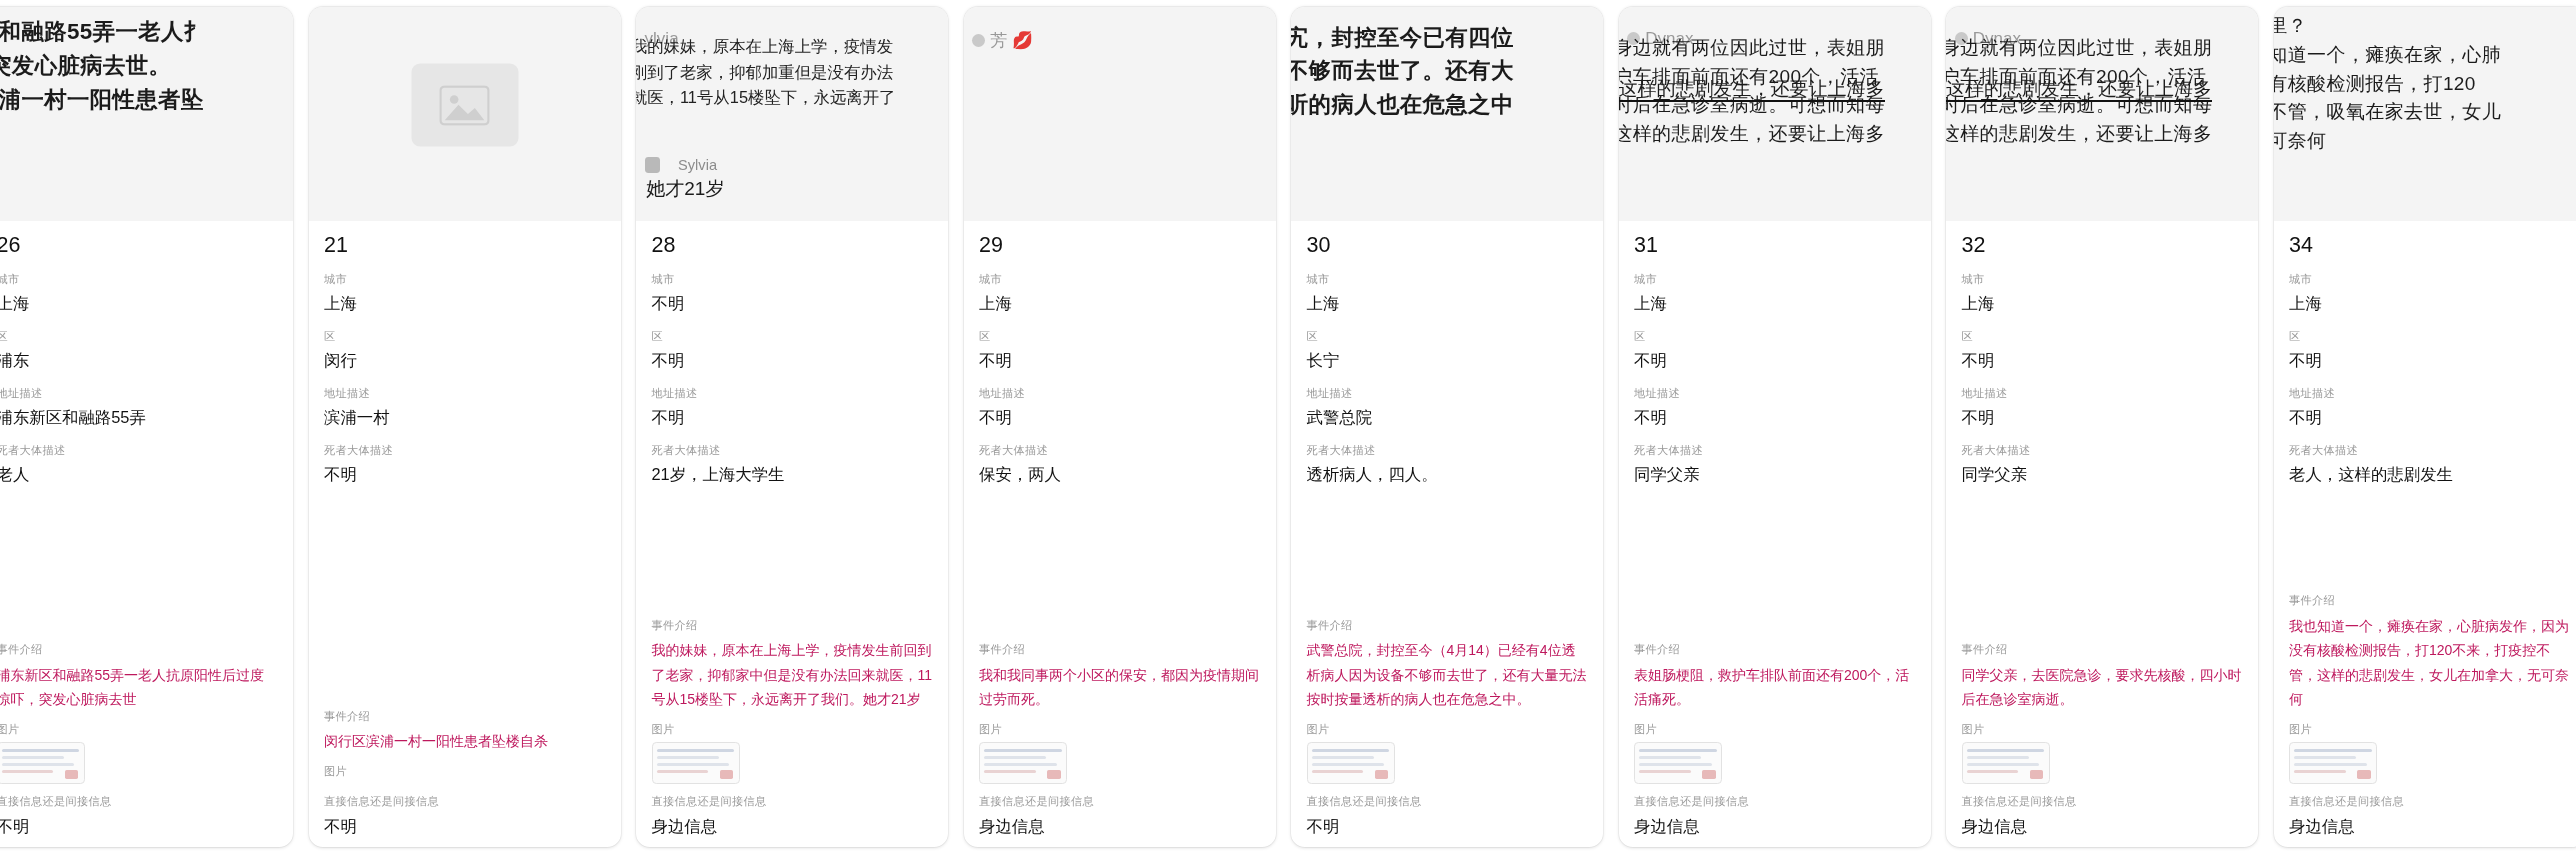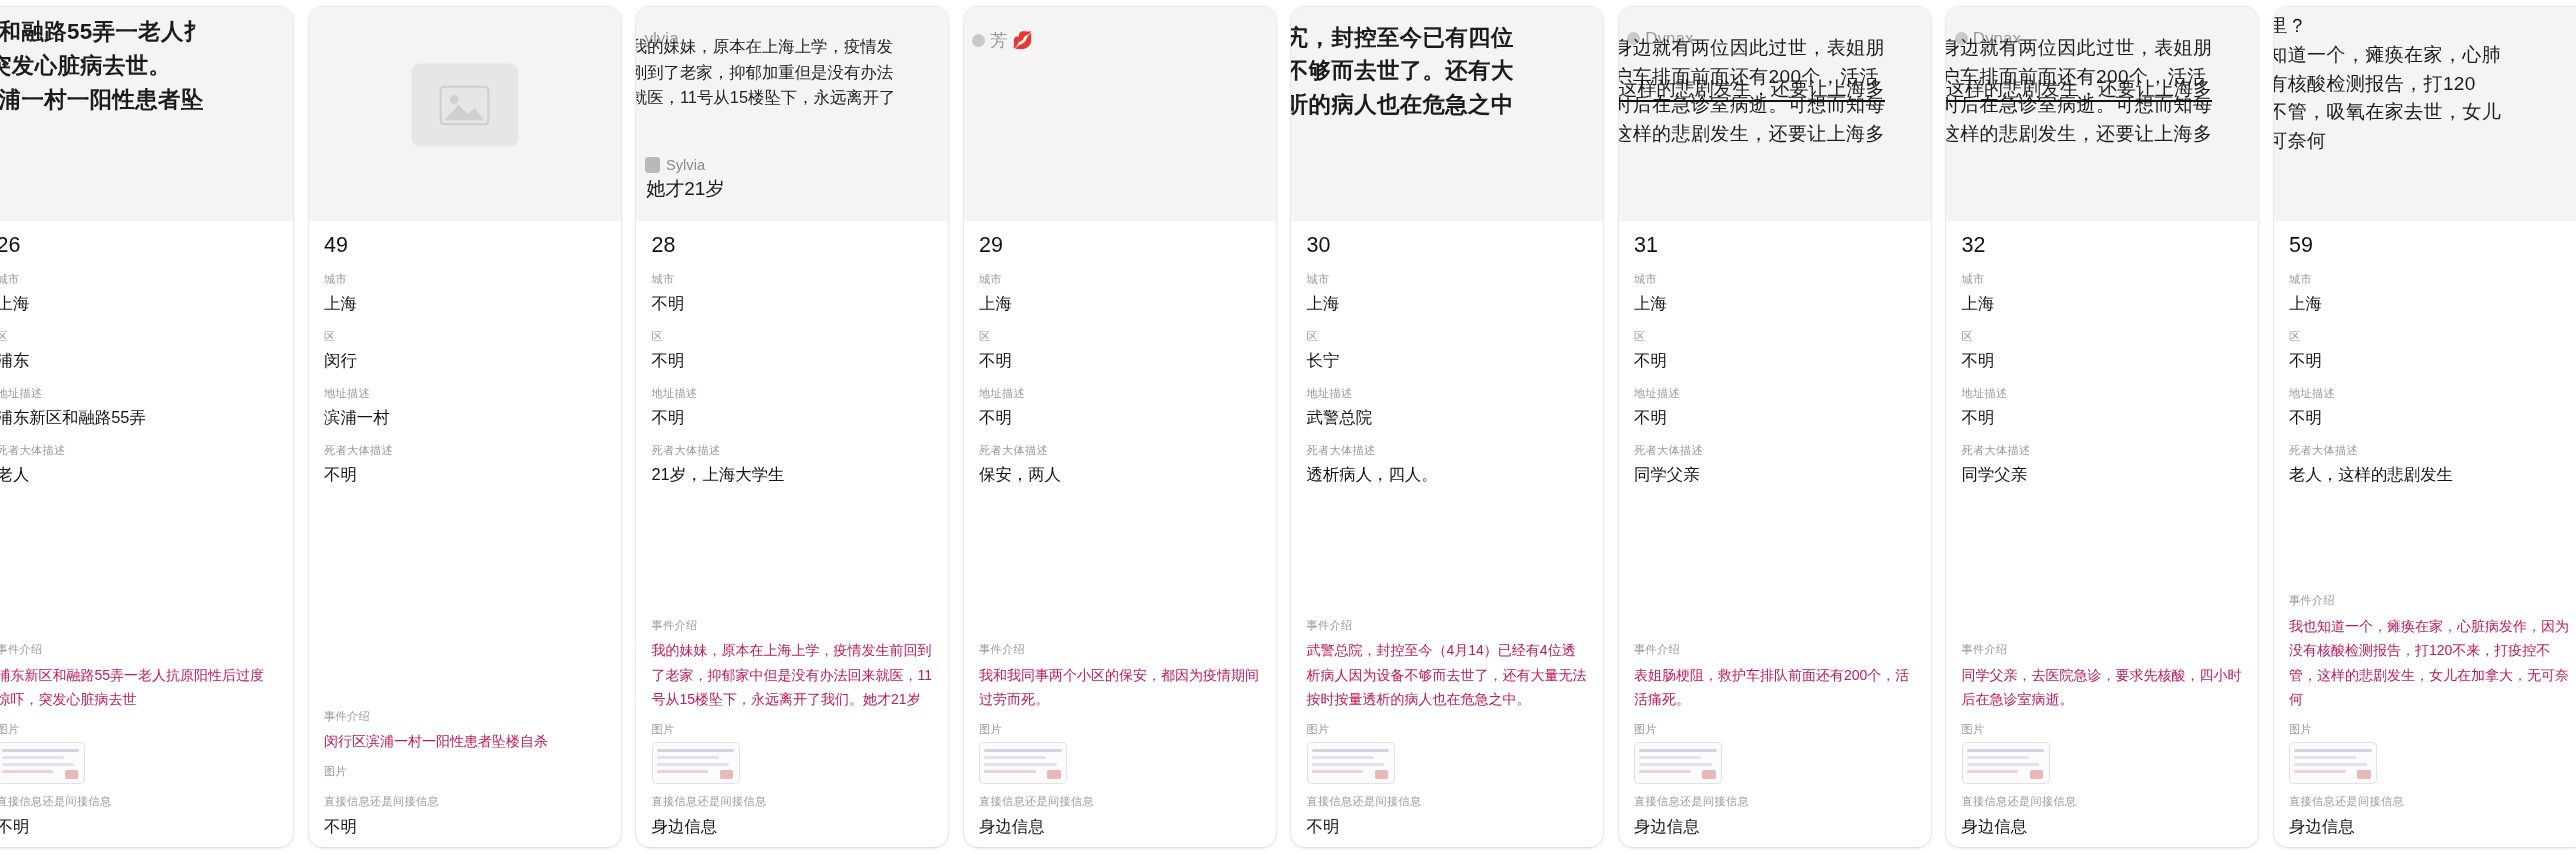--- a/index.html
+++ b/index.html
@@ -97,21 +97,21 @@
     align-items: center;
     justify-content: center;
   }
   .ph-box svg { opacity: .55; }
   .avatar-row {
     position: absolute;
     left: 8.6px;
     bottom: 48px;
     display: flex;
     align-items: center;
-    gap: 6px;
+    gap: 18px;
     font-size: 14.6px;
     color: #8c8c8c;
   }
   .avatar-sq {
     width: 15.5px; height: 15.5px; border-radius: 3.4px; background: #b9b9b9;
   }
   .sub-line {
     position: absolute;
     left: 10.3px;
     bottom: 19px;
@@ -241,21 +241,21 @@
     <div class="media grey">
       <div class="ph-box">
         <svg width="50" height="40" viewBox="0 0 58 46" aria-hidden="true">
           <rect x="1" y="1" width="56" height="44" rx="5" fill="none" stroke="#bdbdbd" stroke-width="3"></rect>
           <circle cx="17" cy="16" r="5" fill="#bdbdbd"></circle>
           <path d="M6 40 L22 22 L33 33 L41 26 L52 40 Z" fill="#bdbdbd"></path>
         </svg>
       </div>
     </div>
     <div class="body">
-      <div class="rownum">49</div>
+      <div class="rownum">21</div>
       <div class="field">
         <div class="flabel">城市</div>
         <div class="fvalue">上海</div>
       </div>
       <div class="field">
         <div class="flabel">区</div>
         <div class="fvalue">闵行</div>
       </div>
       <div class="field">
         <div class="flabel">地址描述</div>
@@ -537,21 +537,21 @@
 
   <div class="card">
     <div class="media grey">
       <div class="shot-text mid" style="top:0px;">里？</div>
       <div class="shot-text mid" style="top:29px;">知道一个，瘫痪在家，心肺
 有核酸检测报告，打120
 不管，吸氧在家去世，女儿
 可奈何</div>
     </div>
     <div class="body">
-      <div class="rownum">59</div>
+      <div class="rownum">34</div>
       <div class="field">
         <div class="flabel">城市</div>
         <div class="fvalue">上海</div>
       </div>
       <div class="field">
         <div class="flabel">区</div>
         <div class="fvalue">不明</div>
       </div>
       <div class="field">
         <div class="flabel">地址描述</div>

